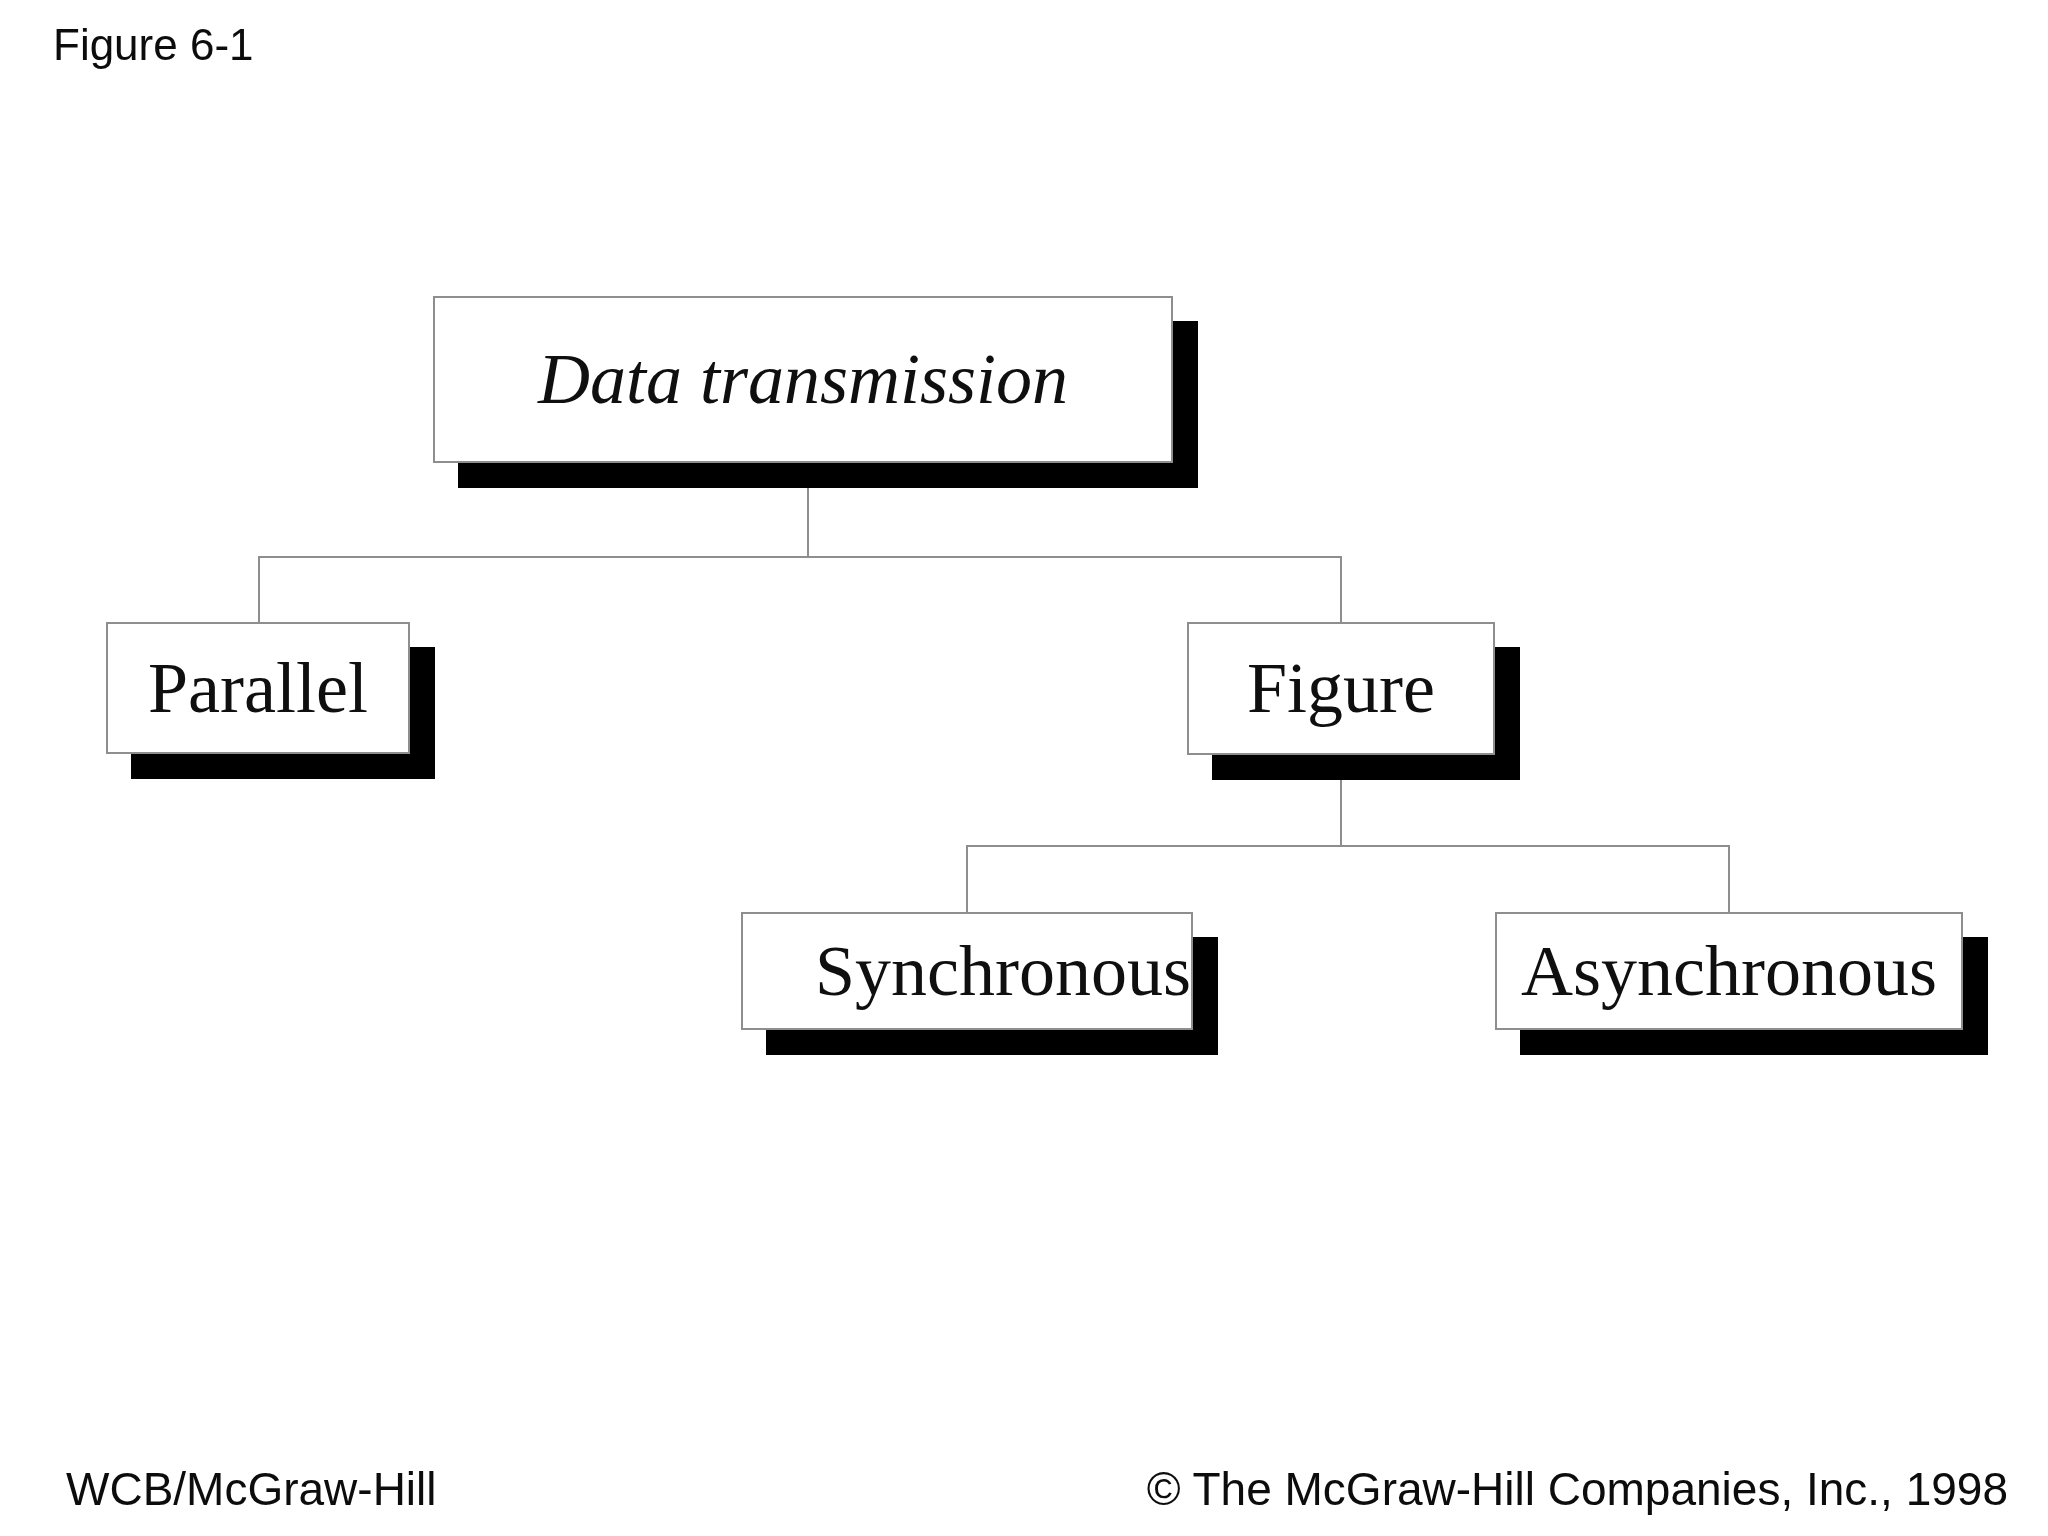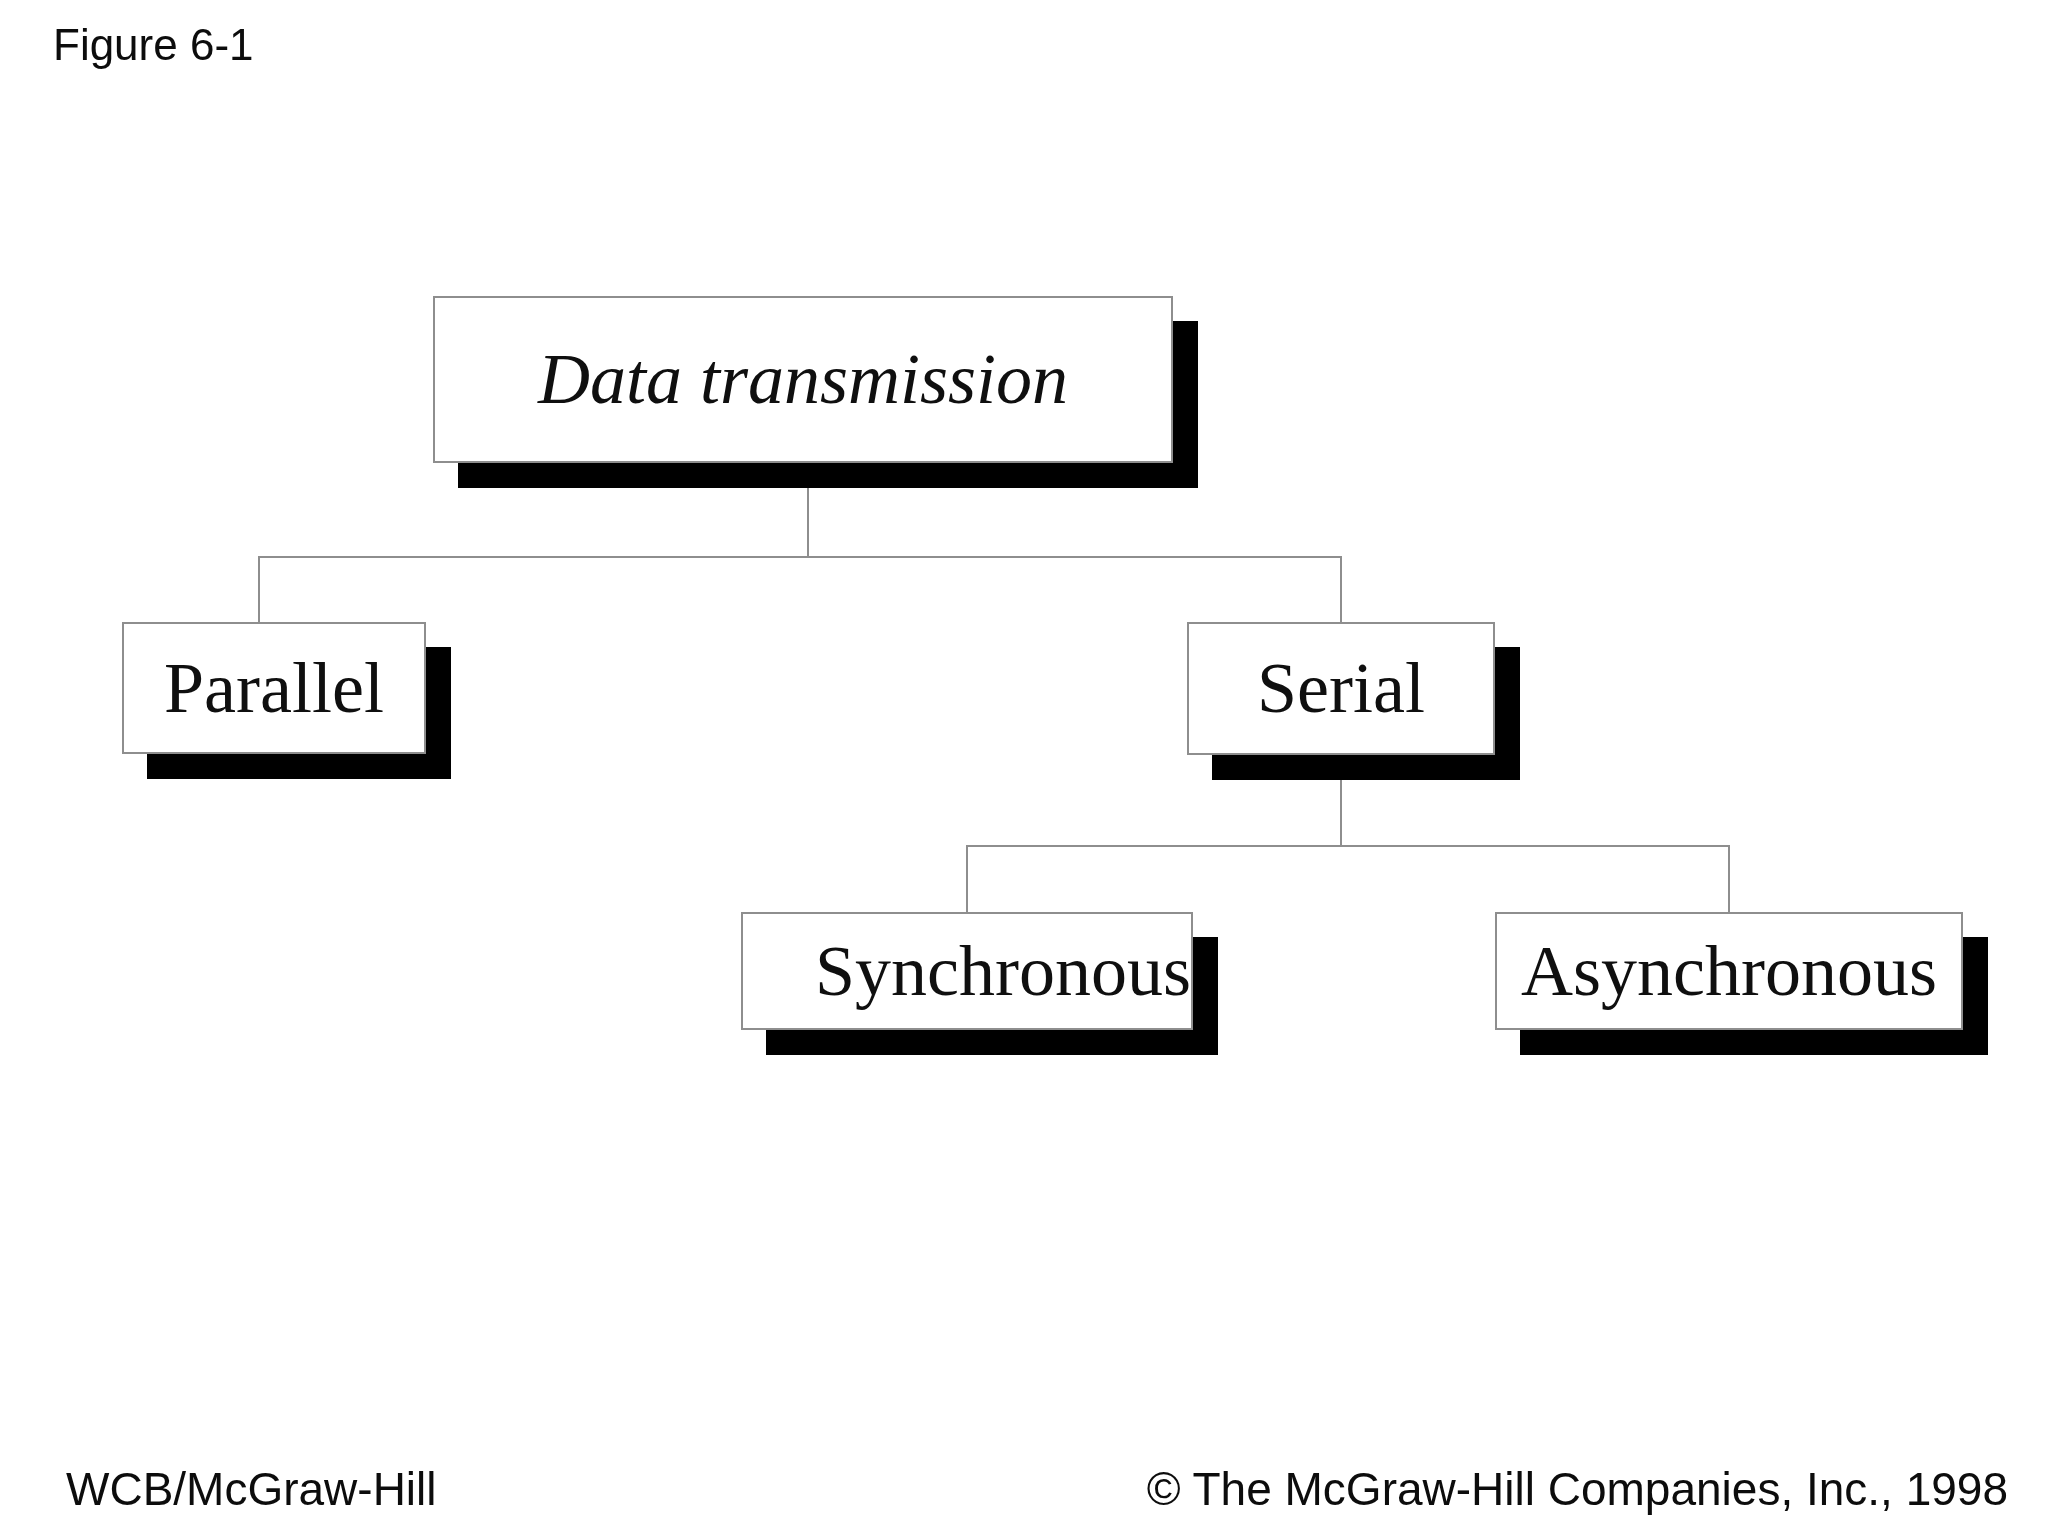--- a/index.html
+++ b/index.html
@@ -35,21 +35,21 @@
     display: flex;
     align-items: center;
     justify-content: center;
     font-family: "Liberation Serif", "DejaVu Serif", serif;
     font-size: 72px;
     color: var(--text, #0f0f0f);
     white-space: nowrap;
     box-sizing: border-box;
   }
   .node-root     { left: 415px;  top: 296px; width: 740px; height: 167px; font-style: italic; }
-  .node-parallel { left: 104px;   top: 622px; width: 304px; height: 132px; }
+  .node-parallel { left: 88px;   top: 622px; width: 304px; height: 132px; }
   .node-serial   { left: 1169px; top: 622px; width: 308px; height: 133px; }
   .node-sync     { left: 723px;  top: 912px; width: 452px; height: 118px; justify-content: flex-end; }
   .node-async    { left: 1477px; top: 912px; width: 468px; height: 118px; }
 
   
   .connector {
     position: absolute;
     background: var(--connector, #8e8e8e);
   }
   .c-v { width: 2px; }
@@ -94,21 +94,21 @@
 
   <div class="node node-root">
     <span>Data transmission</span>
   </div>
 
   <div class="node node-parallel">
     <span>Parallel</span>
   </div>
 
   <div class="node node-serial">
-    <span>Serial</span>
+    <span>Figure</span>
   </div>
 
   <div class="node node-sync">
     <span>Synchronous</span>
   </div>
 
   <div class="node node-async">
     <span>Asynchronous</span>
   </div>
 

